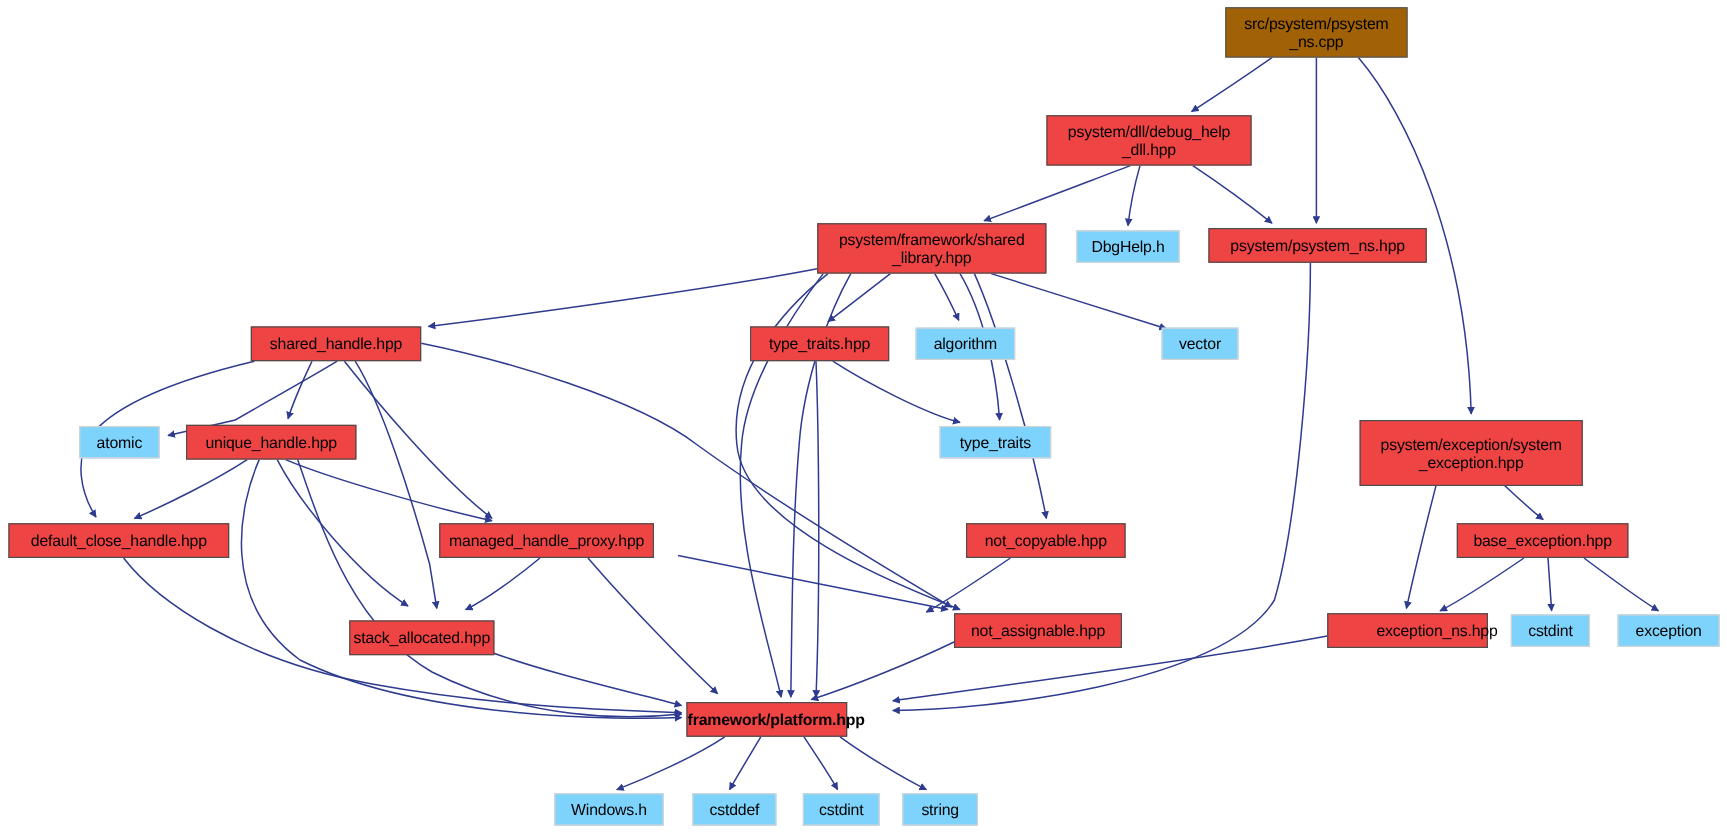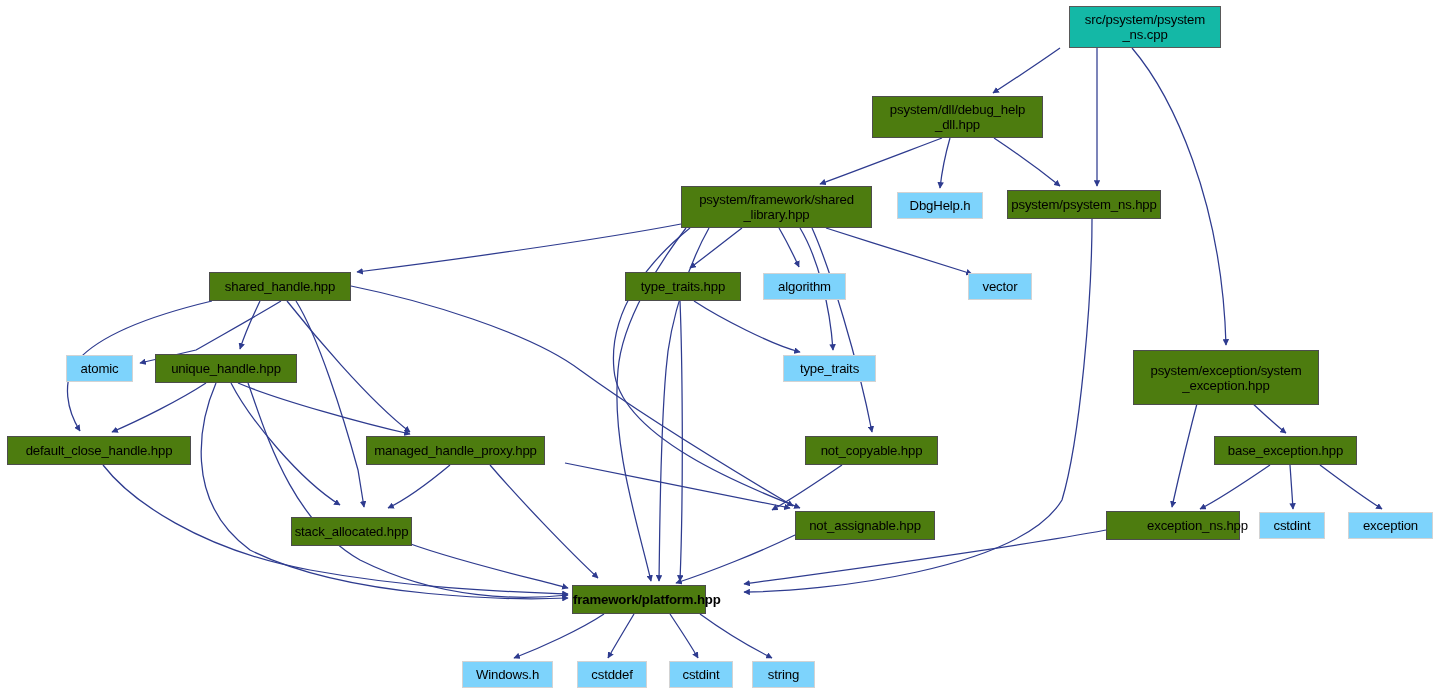--- a/index.html
+++ b/index.html
@@ -39,26 +39,25 @@
     border: 1px solid #404040;
     font-family: "Liberation Sans", sans-serif;
     font-size: 13.2px;
     line-height: 15px;
     color: #000000;
     white-space: pre-line;
     letter-spacing: -0.15px;
     cursor: pointer;
   }
   .node-box.kind-root {
-    background: #14b8a6;
+    background: #a16207;
     border: 1.6px solid #595959;
-    margin-left: 48px;
   }
   .node-box.kind-internal {
-    background: #4d7c0f;
+    background: #ef4444;
     border: 1.6px solid #4d4d4d;
   }
   .node-box.kind-external {
     background: #7dd3fc;
     border: 1.4px solid #d3d3d3;
   }
   .node-label {
     display: block;
     width: 100%;
     pointer-events: none;
@@ -124,21 +123,21 @@
       </g>
   </svg>
   <div id="node-layer">
       <div class="node-box kind-root" style="left: 1021px; top: 6px; width: 152px; height: 42px;"><span class="node-label">src/psystem/psystem
 _ns.cpp</span></div>
       <div class="node-box kind-internal" style="left: 872px; top: 96px; width: 171px; height: 42px;"><span class="node-label">psystem/dll/debug_help
 _dll.hpp</span></div>
       <div class="node-box kind-internal" style="left: 681px; top: 186px; width: 191px; height: 42px;"><span class="node-label">psystem/framework/shared
 _library.hpp</span></div>
       <div class="node-box kind-external" style="left: 897px; top: 192px; width: 86px; height: 27px;"><span class="node-label">DbgHelp.h</span></div>
-      <div class="node-box kind-internal" style="left: 1007px; top: 190px; width: 154px; height: 29px;"><span class="node-label">psystem/psystem_ns.hpp</span></div>
+      <div class="node-box kind-internal" style="left: 1007px; top: 190px; width: 182px; height: 29px;"><span class="node-label">psystem/psystem_ns.hpp</span></div>
       <div class="node-box kind-internal" style="left: 209px; top: 272px; width: 142px; height: 29px; text-align: center;"><span class="node-label">shared_handle.hpp</span></div>
       <div class="node-box kind-internal" style="left: 625px; top: 272px; width: 116px; height: 29px;"><span class="node-label">type_traits.hpp</span></div>
       <div class="node-box kind-external" style="left: 763px; top: 273px; width: 83px; height: 27px;"><span class="node-label">algorithm</span></div>
       <div class="node-box kind-external" style="left: 968px; top: 273px; width: 64px; height: 27px;"><span class="node-label">vector</span></div>
       <div class="node-box kind-external" style="left: 66px; top: 355px; width: 67px; height: 27px;"><span class="node-label">atomic</span></div>
       <div class="node-box kind-internal" style="left: 155px; top: 354px; width: 142px; height: 29px;"><span class="node-label">unique_handle.hpp</span></div>
       <div class="node-box kind-external" style="left: 783px; top: 355px; width: 93px; height: 27px;"><span class="node-label">type_traits</span></div>
       <div class="node-box kind-internal" style="left: 1133px; top: 350px; width: 186px; height: 55px;"><span class="node-label">psystem/exception/system
 _exception.hpp</span></div>
       <div class="node-box kind-internal" style="left: 7px; top: 436px; width: 184px; height: 29px;"><span class="node-label">default_close_handle.hpp</span></div>

